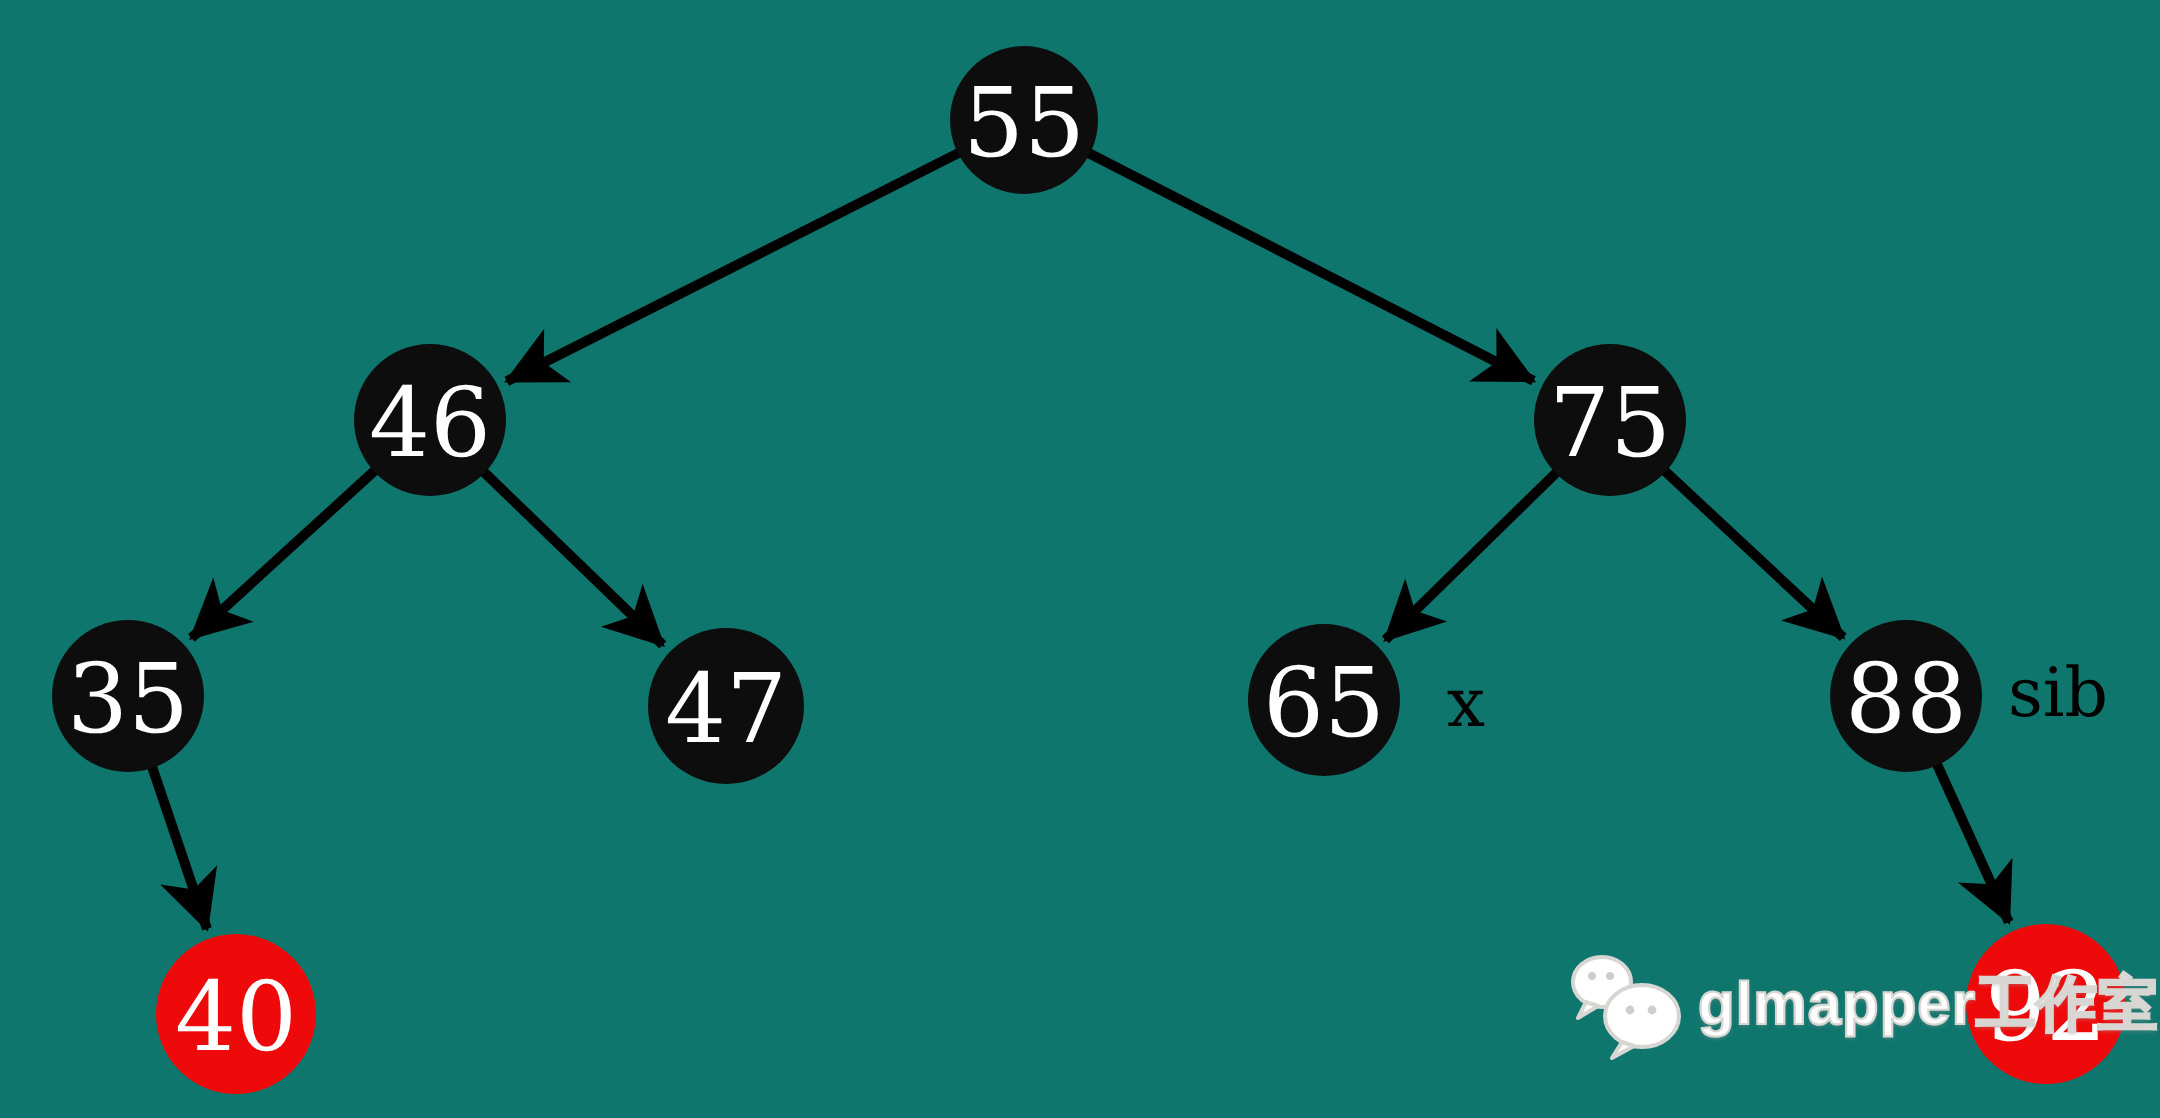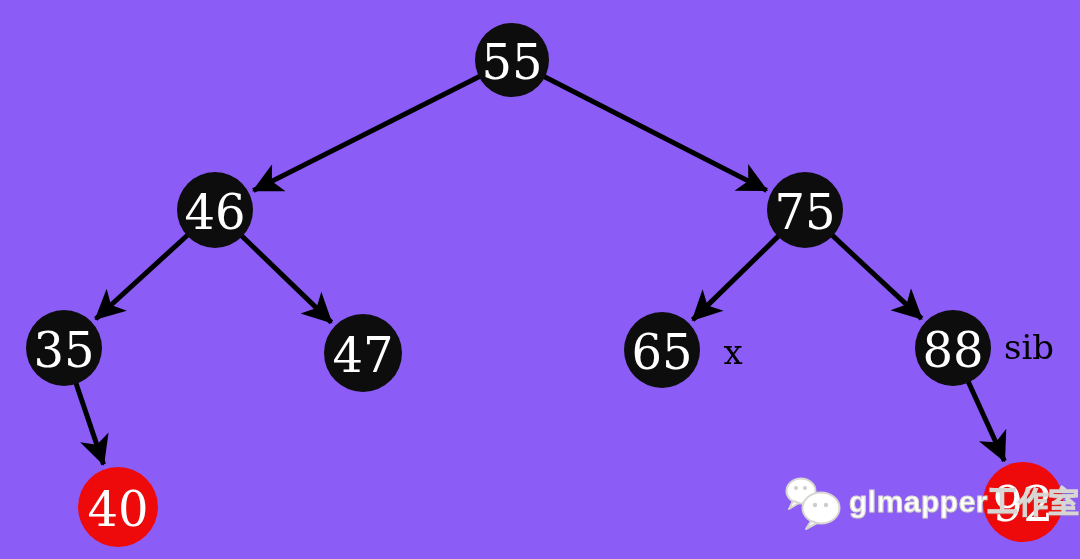--- a/index.html
+++ b/index.html
@@ -43,21 +43,21 @@
     color: #ffffff;
     -webkit-text-stroke: 1.1px #d8d6d2;
     text-shadow: 0 1px 2px rgba(160,158,152,0.45);
     letter-spacing: 0.5px;
     white-space: nowrap;
   }
 </style>
 </head>
 <body>
 
-<div id="canvas" style="background: #8b5cf6;">
+<div id="canvas" style="background: #0f766e;">
   <svg id="tree-svg" width="1080" height="559" viewBox="0 0 1080 559">
     <defs>
       <marker id="arrowhead" viewBox="0 0 10 10" refX="9.5" refY="5" markerWidth="8" markerHeight="6" orient="auto-start-reverse">
         <path d="M0,0 L10,5 L0,10 L2.6,5 Z" fill="#000000"></path>
       </marker>
     </defs>
     <g id="edges-layer">
         <line x1="479.9" y1="76.2" x2="253.4" y2="190.6" stroke="#000000" stroke-width="5" marker-end="url(#arrowhead)"></line>
         <line x1="544.0" y1="76.4" x2="766.7" y2="190.4" stroke="#000000" stroke-width="5" marker-end="url(#arrowhead)"></line>
         <line x1="187.7" y1="235.0" x2="95.7" y2="319.0" stroke="#000000" stroke-width="5" marker-end="url(#arrowhead)"></line>

